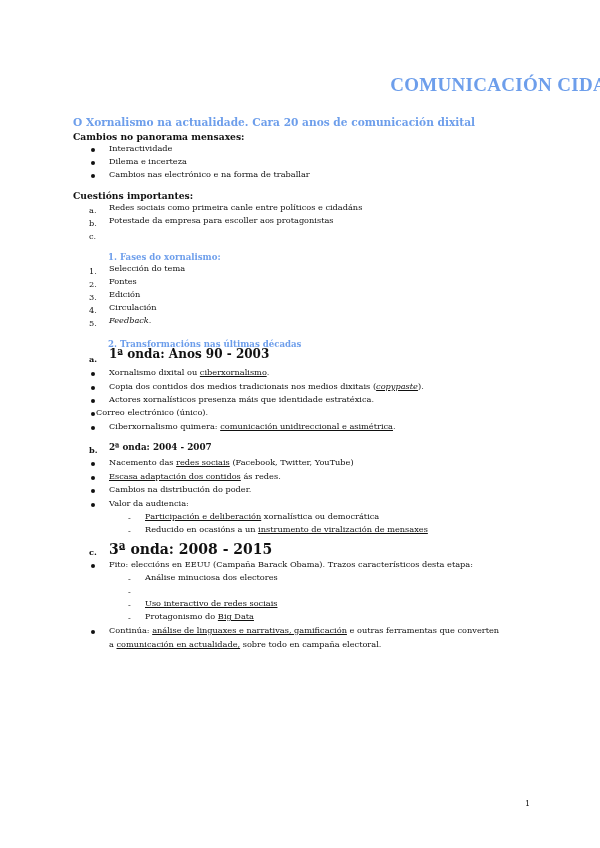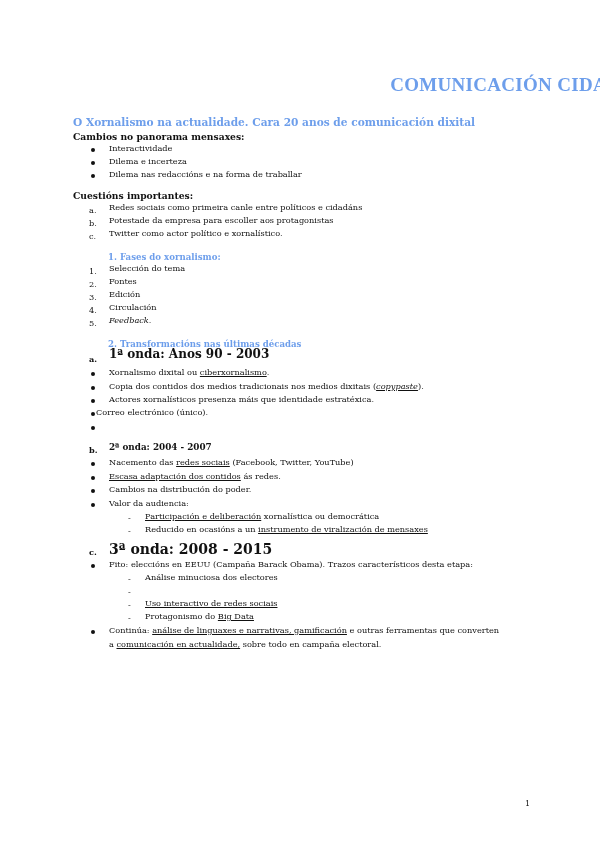--- a/index.html
+++ b/index.html
@@ -29,29 +29,28 @@
 <div class="page">
   <div class="title">COMUNICACIÓN CIDADÁ</div>
   <div class="h2">O Xornalismo na actualidade. Cara 20 anos de comunicación dixital</div>
 
   <div class="h3" style="top:131px">Cambios no panorama mensaxes:</div>
   <span class="bullet" style="left:91px;top:148px"></span>
   <div class="line" style="left:109px;top:142px">Interactividade</div>
   <span class="bullet" style="left:91px;top:161px"></span>
   <div class="line" style="left:109px;top:155px">Dilema e incerteza</div>
   <span class="bullet" style="left:91px;top:174px"></span>
-  <div class="line" style="left:109px;top:168px">Dilema nas redaccións e na forma de traballar</div>
+  <div class="line" style="left:109px;top:168px">Cambios nas electrónico e na forma de traballar</div>
 
   <div class="h3" style="top:190px">Cuestións importantes:</div>
   <div class="marker" style="left:89px;top:205px">a.</div>
   <div class="line" style="left:109px;top:201px">Redes sociais como primeira canle entre políticos e cidadáns</div>
   <div class="marker" style="left:89px;top:218px">b.</div>
   <div class="line" style="left:109px;top:214px">Potestade da empresa para escoller aos protagonistas</div>
   <div class="marker" style="left:89px;top:231px">c.</div>
-  <div class="line" style="left:109px;top:227px">Twitter como actor político e xornalístico.</div>
 
   <div class="h4" style="top:252px">1. Fases do xornalismo:</div>
   <div class="marker" style="left:89px;top:266px">1.</div>
   <div class="line" style="left:109px;top:262px">Selección do tema</div>
   <div class="marker" style="left:89px;top:279px">2.</div>
   <div class="line" style="left:109px;top:275px">Fontes</div>
   <div class="marker" style="left:89px;top:292px">3.</div>
   <div class="line" style="left:109px;top:288px">Edición</div>
   <div class="marker" style="left:89px;top:305px">4.</div>
   <div class="line" style="left:109px;top:301px">Circulación</div>
@@ -65,20 +64,21 @@
 
   <span class="bullet" style="left:91px;top:372px"></span>
   <div class="line" style="left:109px;top:366px"><span>Xornalismo dixital ou </span><span class="u">ciberxornalismo</span><span>.</span></div>
   <span class="bullet" style="left:91px;top:386px"></span>
   <div class="line" style="left:109px;top:380px"><span>Copia dos contidos dos medios tradicionais nos medios dixitais (</span><span class="u i">copypaste</span><span>).</span></div>
   <span class="bullet" style="left:91px;top:399px"></span>
   <div class="line" style="left:109px;top:393px">Actores xornalísticos presenza máis que identidade estratéxica.</div>
   <span class="bullet" style="left:91px;top:412px"></span>
   <div class="line" style="left:96px;top:406px">Correo electrónico (único).</div>
   <span class="bullet" style="left:91px;top:426px"></span>
+  <div class="line" style="left:109px;top:420px"><span>Ciberxornalismo quimera: </span><span class="u">comunicación unidireccional e asimétrica</span><span>.</span></div>
 
   <div class="marker b" style="left:89px;top:445px">b.</div>
   <div class="line b" style="left:109px;top:441px;font-size:8.8px">2ª onda: 2004 - 2007</div>
 
   <span class="bullet" style="left:91px;top:462px"></span>
   <div class="line" style="left:109px;top:456px"><span>Nacemento das </span><span class="u">redes sociais</span><span> (Facebook, Twitter, YouTube)</span></div>
   <span class="bullet" style="left:91px;top:476px"></span>
   <div class="line" style="left:109px;top:470px"><span class="u">Escasa adaptación dos contidos</span><span> ás redes.</span></div>
   <span class="bullet" style="left:91px;top:489px"></span>
   <div class="line" style="left:109px;top:483px">Cambios na distribución do poder.</div>

